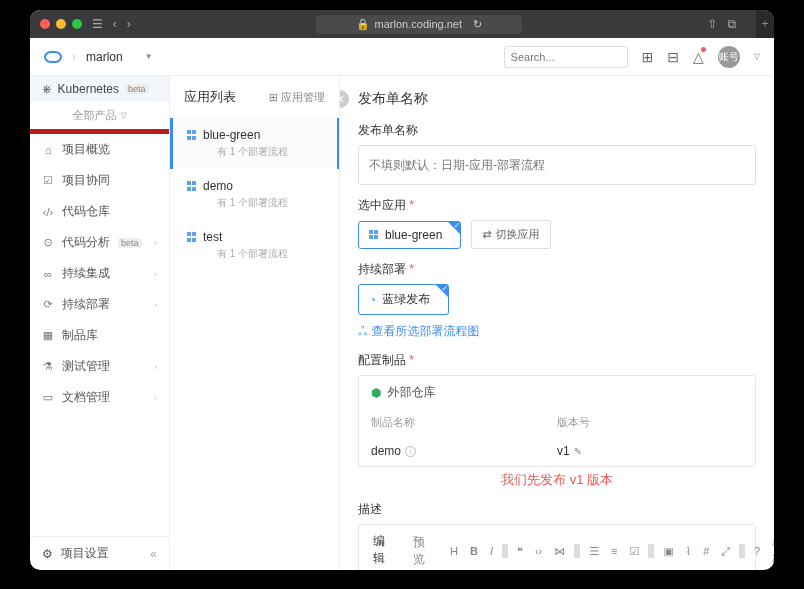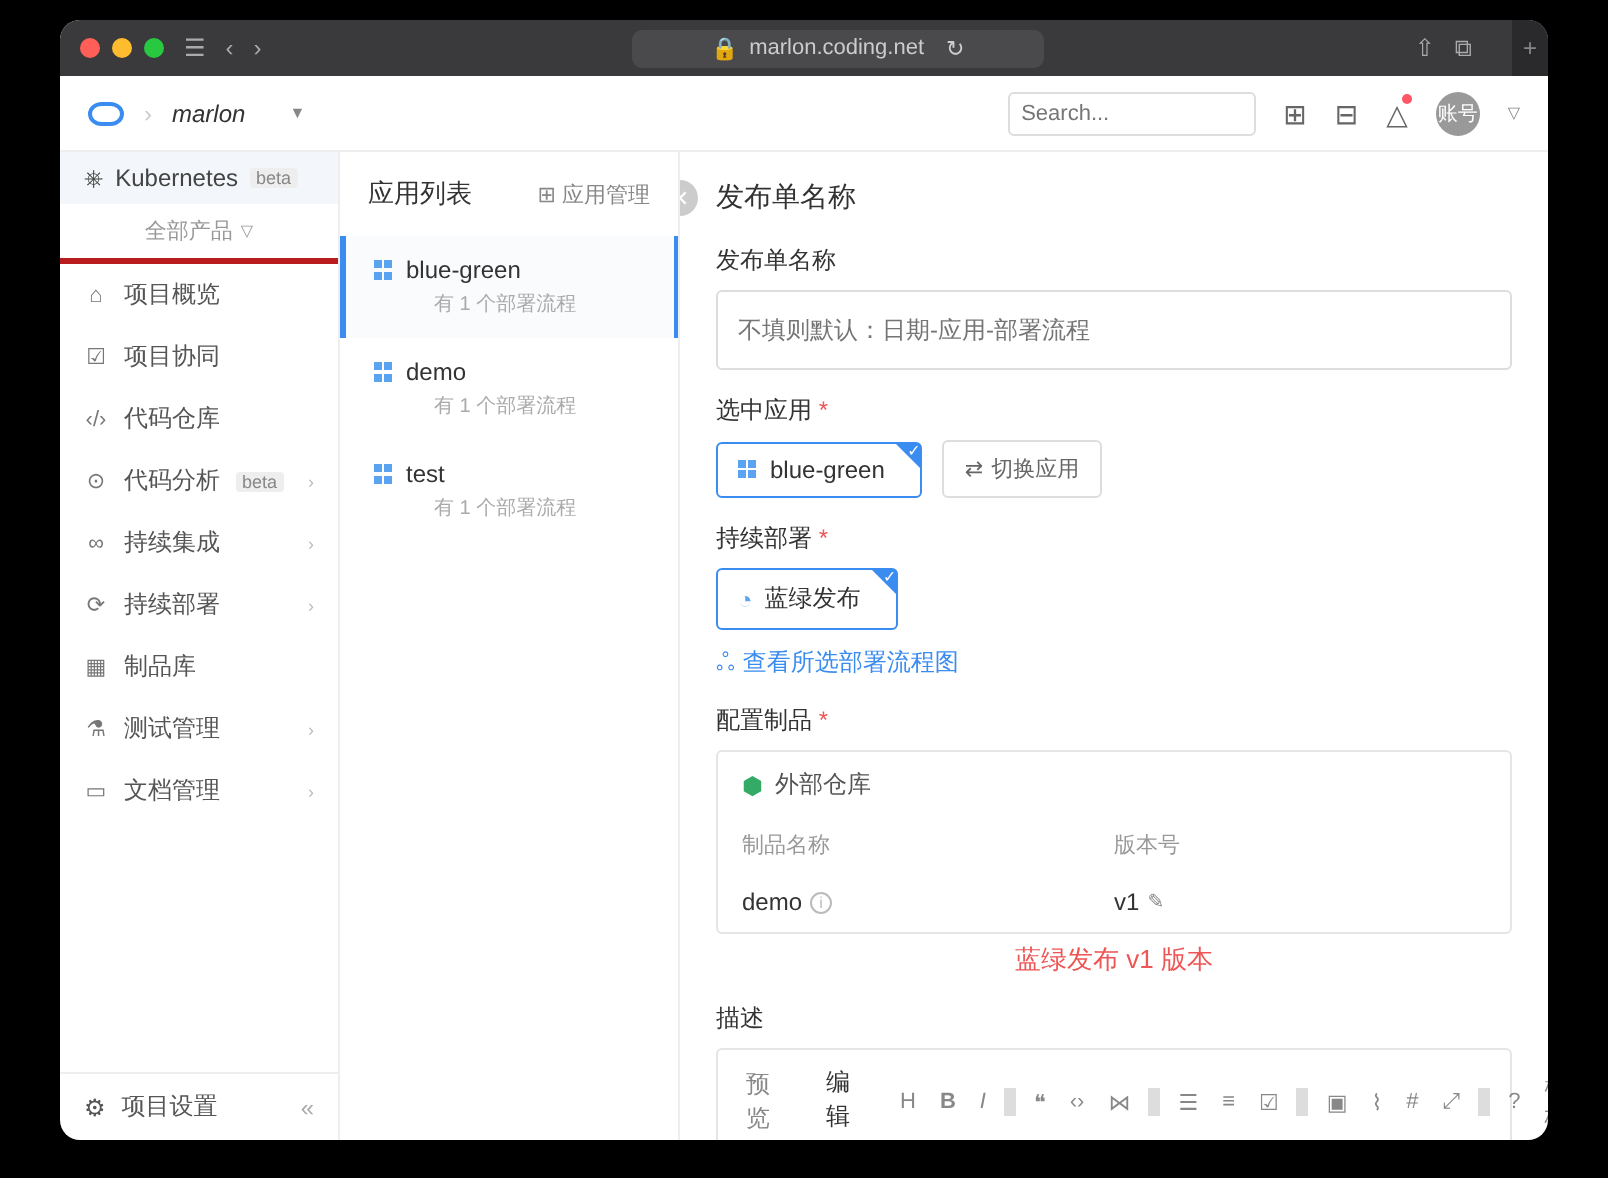--- a/index.html
+++ b/index.html
@@ -10,32 +10,32 @@
 .dot { width: 10px; height: 10px; border-radius: 50%; }
 .dot.r { background: #ff5f57; } .dot.y { background: #febc2e; } .dot.g { background: #28c840; }
 .tb-icons { margin-left: 10px; display: flex; gap: 10px; color: #aaa; font-size: 12px; }
 .urlbar { flex: 1; display: flex; justify-content: center; }
 .urlbox { background: #4a4a4c; border-radius: 5px; padding: 3px 40px; color: #ccc; font-size: 11px; display: flex; align-items: center; gap: 5px; }
 .tb-right { display: flex; gap: 10px; color: #aaa; font-size: 12px; align-items: center; }
 .plus-tab { width: 18px; height: 28px; background: #2a2a2c; color: #888; display: flex; align-items: center; justify-content: center; margin-left: 10px; margin-right: -10px; }
 .header { height: 38px; border-bottom: 1px solid #eee; display: flex; align-items: center; padding: 0 14px; gap: 10px; }
 .cloud-icon { width: 18px; height: 12px; border: 2px solid #3b8cf0; border-radius: 8px 8px 8px 8px/ 7px 7px 7px 7px; position: relative; }
 .crumb-sep { color: #ccc; }
-.crumb { font-size: 12px; color: #333; display: flex; align-items: center; gap: 22px; font-style: italic; }
+.crumb { font-size: 12px; color: #333; display: flex; align-items: center; gap: 22px; }
 .crumb .caret { font-size: 8px; color: #888; }
 .header-right { margin-left: auto; display: flex; align-items: center; gap: 14px; }
 .search { width: 124px; height: 22px; border: 1px solid #ddd; border-radius: 3px; font-size: 11px; padding: 0 6px; color: #999; }
 .hicon { color: #666; font-size: 14px; position: relative; }
 .bell-dot { position: absolute; top: -2px; right: -2px; width: 5px; height: 5px; border-radius: 50%; background: #f56; }
 .avatar { width: 22px; height: 22px; border-radius: 50%; background: #999; color: #fff; font-size: 10px; display: flex; align-items: center; justify-content: center; }
 .body { display: flex; height: calc(100% - 66px); }
 .sidebar { width: 140px; border-right: 1px solid #eee; display: flex; flex-direction: column; }
 .side-top { padding: 6px 12px; font-size: 12px; display: flex; align-items: center; gap: 6px; background: #f3f6fa; color: #444; }
 .beta { font-size: 9px; background: #eee; color: #888; padding: 0 3px; border-radius: 2px; }
-.side-all { padding: 6px 12px; font-size: 11px; color: #999; display: flex; align-items: center; justify-content: center; gap: 4px; border-bottom: 3px solid #b91c1c; text-align: center; }
+.side-all { padding: 6px 12px; font-size: 11px; color: #999; display: flex; align-items: center; justify-content: center; gap: 4px; border-bottom: 5px solid #b91c1c; text-align: center; }
 .side-item { padding: 7px 12px; font-size: 12px; color: #555; display: flex; align-items: center; gap: 8px; }
 .side-item .chev { margin-left: auto; color: #bbb; font-size: 9px; }
 .side-item .ic { width: 12px; text-align: center; color: #777; font-size: 11px; }
 .side-bottom { margin-top: auto; border-top: 1px solid #eee; padding: 8px 12px; display: flex; align-items: center; gap: 8px; font-size: 12px; color: #555; }
 .side-bottom .collapse { margin-left: auto; color: #aaa; }
 .col2 { width: 170px; border-right: 1px solid #eee; }
 .col2-head { padding: 12px 14px; display: flex; align-items: center; font-size: 13px; font-weight: 500; }
 .col2-head .mgmt { margin-left: auto; font-size: 11px; color: #888; display: flex; align-items: center; gap: 3px; }
 .app-item { padding: 10px 14px; border-left: 3px solid transparent; }
 .app-item.active { border-left-color: #3b8cf0; background: #fafbfc; border-right: 2px solid #3b8cf0; }
@@ -276,26 +276,26 @@
           <div>
               <span>demo</span> 
               <span class="info-ic">i</span>
             </div>
           <div>
               <span>v1</span> 
               <span class="pencil">✎</span>
             </div>
         </div>
       </div>
-      <div class="annot">蓝绿发布 v1 版本</div>
+      <div class="annot">我们先发布 v1 版本</div>
 
       <div class="fld-label">描述</div>
       <div class="tabs">
+        <div class="tab active">编辑</div>
         <div class="tab">预览</div>
-        <div class="tab active">编辑</div>
         <div class="toolbar">
           <span>H</span>
           <span><b>B</b></span>
           <span><i>I</i></span>
           <span class="tool-sep"></span>
           <span>❝</span>
           <span>‹›</span>
           <span>⋈</span>
           <span class="tool-sep"></span>
           <span>☰</span>

